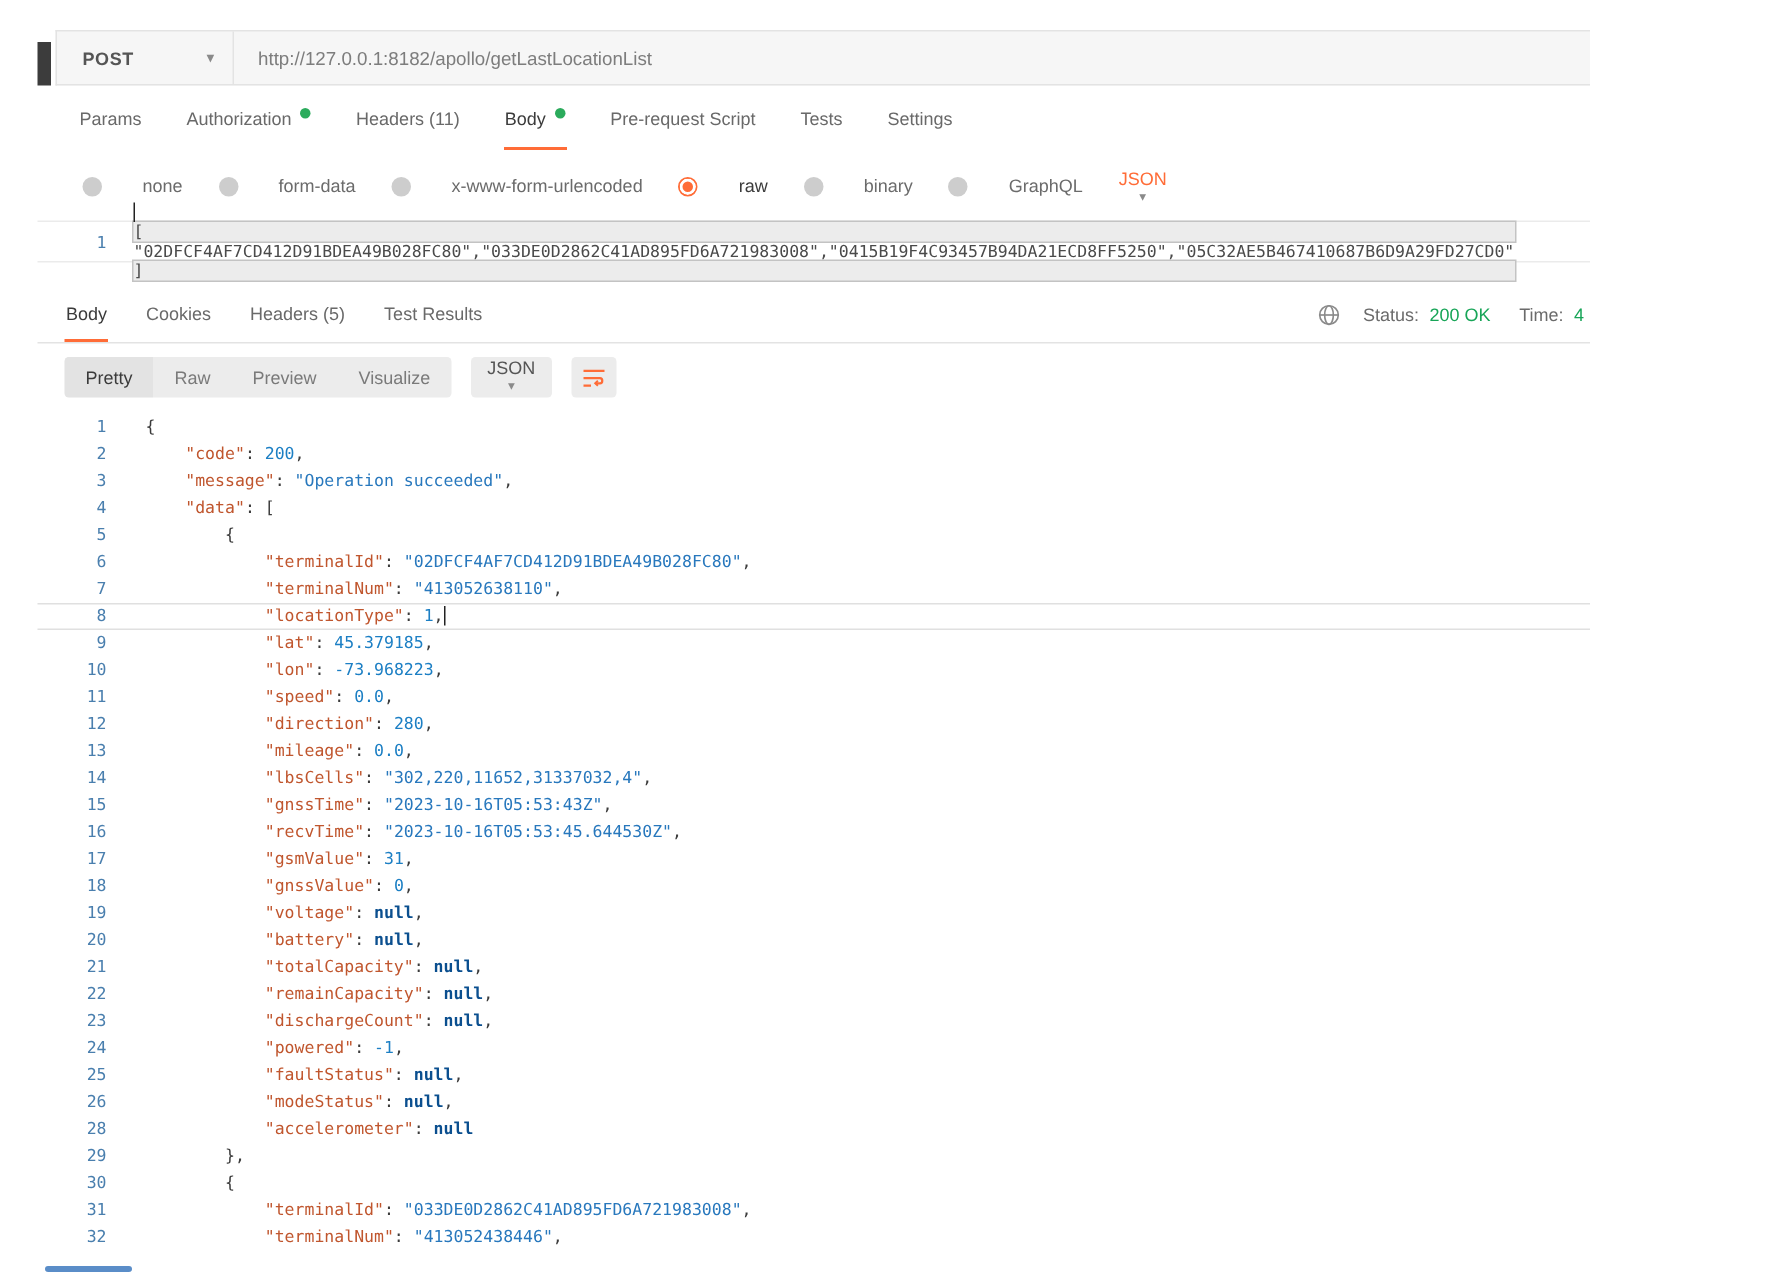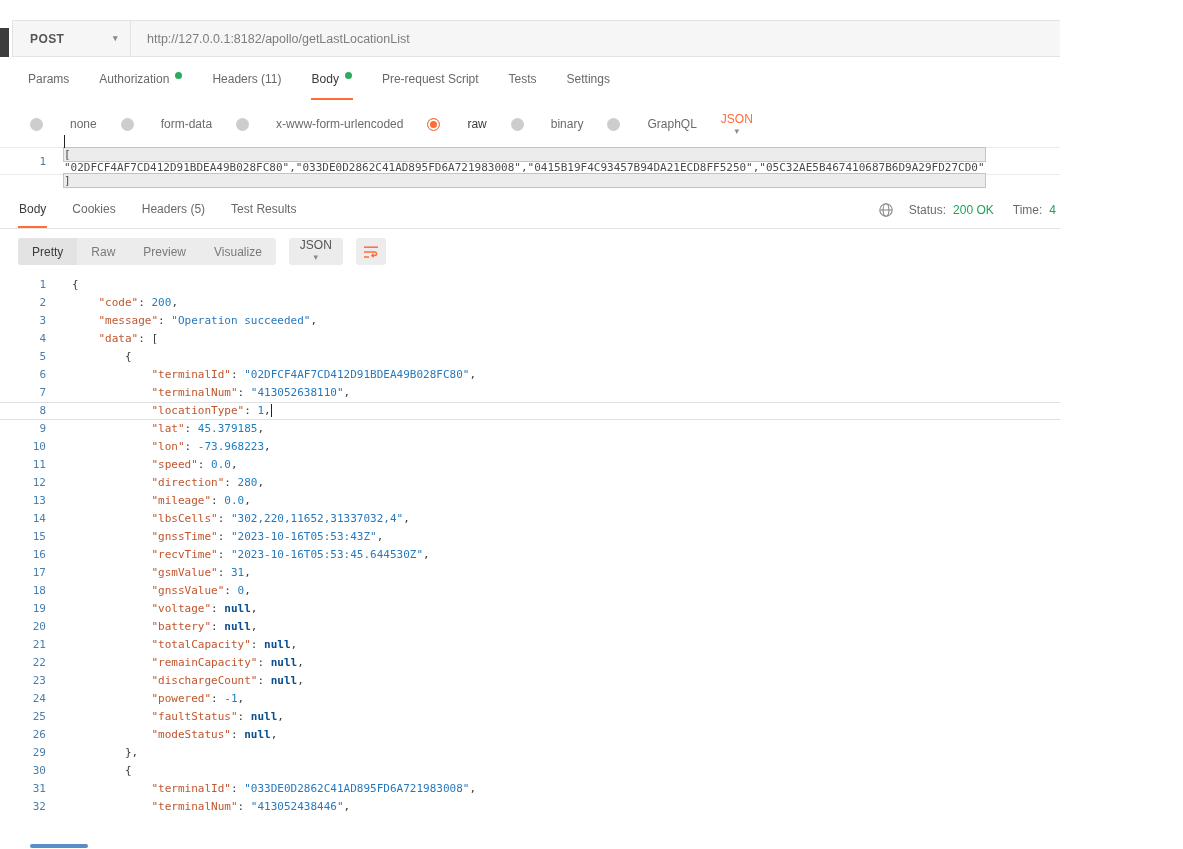--- a/index.html
+++ b/index.html
@@ -4,21 +4,21 @@
 <style>
   * { box-sizing: border-box; }
   html, body { margin: 0; padding: 0; }
   body {
     width: 1183px; height: 849px;
     background: #ffffff;
     font-family: "Liberation Sans", sans-serif;
     color: #333;
     overflow: hidden;
   }
-  .app { position: relative; width: 1060px; height: 849px; overflow: hidden; }
+  .app { position: relative; width: 1060px; height: 849px; overflow: hidden; padding-left: 25px; }
 
   
   .url-row { margin-top: 20px; height: 37px; position: relative; }
   .sidebar-sliver { position: absolute; left: 0; top: 8px; width: 9px; height: 29px; background: #3c3c3c; }
   .url-bar {
     margin-left: 12px; height: 37px;
     background: #f6f6f6;
     border: 1px solid #e3e3e3; border-right: none;
     display: flex; align-items: stretch;
   }
@@ -322,20 +322,24 @@
       </div>
       <div class="code-line">
         <span class="ln">25</span>
         <span class="lt"><span class="tok-p">            </span><span class="tok-k">"faultStatus"</span><span class="tok-p">: </span><span class="tok-u">null</span><span class="tok-p">,</span></span>
       </div>
       <div class="code-line">
         <span class="ln">26</span>
         <span class="lt"><span class="tok-p">            </span><span class="tok-k">"modeStatus"</span><span class="tok-p">: </span><span class="tok-u">null</span><span class="tok-p">,</span></span>
       </div>
       <div class="code-line">
+        <span class="ln">28</span>
+        <span class="lt"><span class="tok-p">            </span><span class="tok-k">"accelerometer"</span><span class="tok-p">: </span><span class="tok-u">null</span></span>
+      </div>
+      <div class="code-line">
         <span class="ln">29</span>
         <span class="lt"><span class="tok-p">        },</span></span>
       </div>
       <div class="code-line">
         <span class="ln">30</span>
         <span class="lt"><span class="tok-p">        {</span></span>
       </div>
       <div class="code-line">
         <span class="ln">31</span>
         <span class="lt"><span class="tok-p">            </span><span class="tok-k">"terminalId"</span><span class="tok-p">: </span><span class="tok-s">"033DE0D2862C41AD895FD6A721983008"</span><span class="tok-p">,</span></span>

